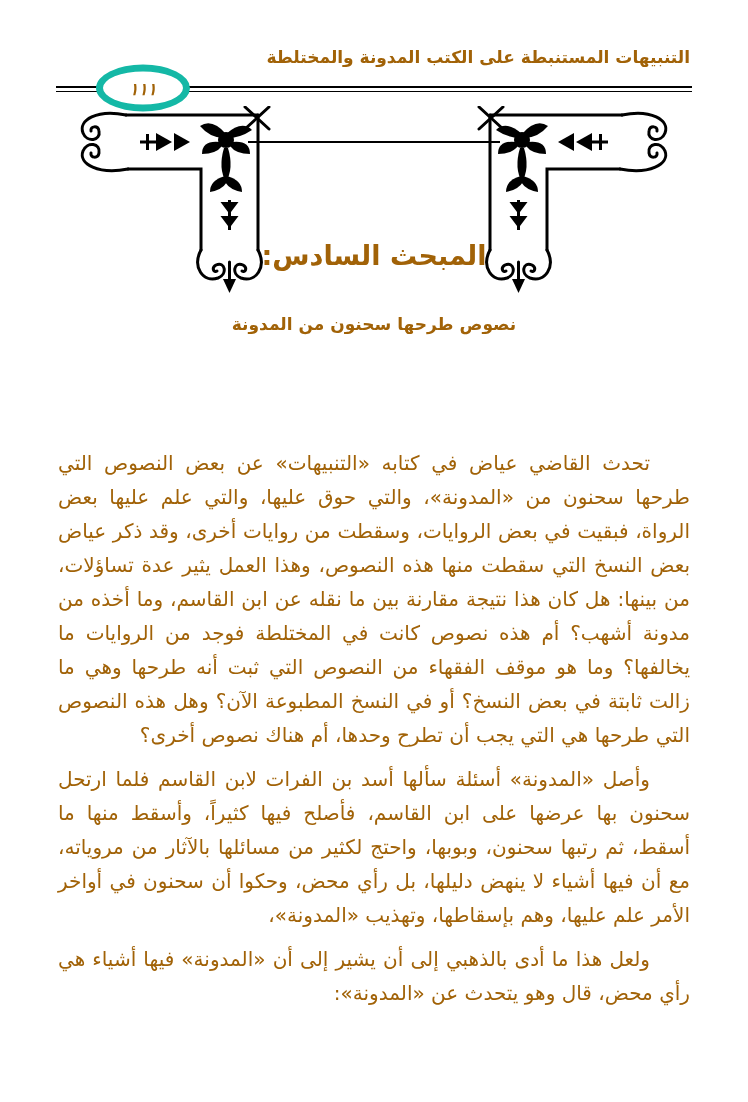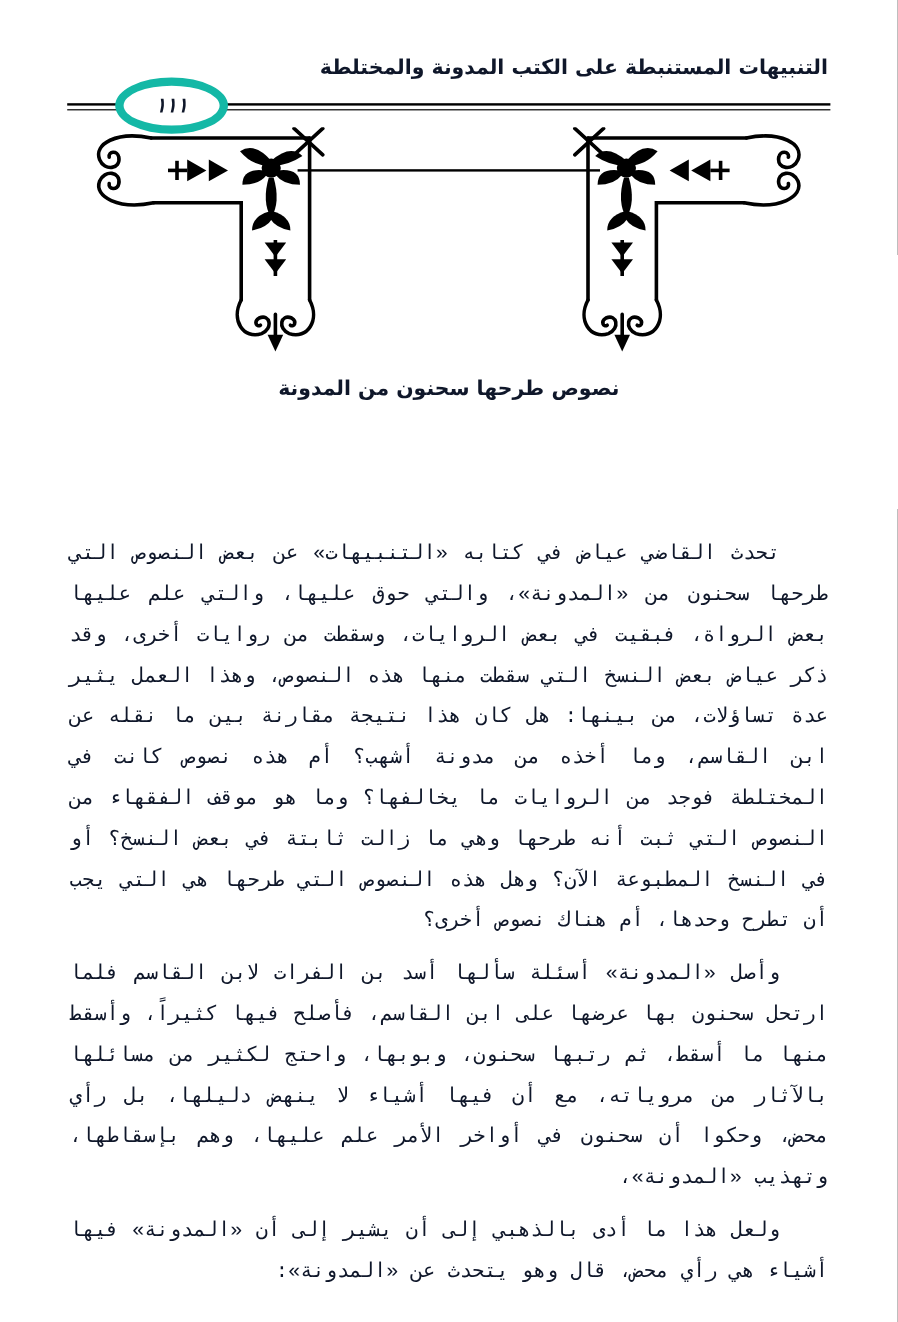--- a/index.html
+++ b/index.html
@@ -1,21 +1,21 @@
 <!DOCTYPE html>
 <html lang="ar"><head>
 <meta charset="utf-8">
 <style>
   html, body { margin: 0; padding: 0; background: #888; }
   .page {
     position: relative;
     width: 748px; height: 1102px;
     margin: 0 auto;
     background: #ffffff;
-    color: #0f172a;
+    color: #a16207;
     direction: rtl;
     font-family: "DejaVu Sans", sans-serif;
     overflow: hidden;
   }
   
   .running-head {
     padding: 44px 58px 0 0;
     text-align: right;
     font-size: 17px;
     font-weight: bold;
@@ -74,24 +74,23 @@
   .section-title {
     margin: 6px 0 0 0;
     text-align: center;
     font-size: 17px;
     font-weight: bold;
     line-height: 40px;
   }
   
   .body-text {
     margin: 102px 58px 0 58px;
-    font-size: 17px;
+    font-size: 20px;
     line-height: 34px;
     text-align: justify;
-    font-family: Liberation Mono, monospace;
   }
   .body-text p {
     margin: 0 0 10px 0;
     text-indent: 40px;
   }
   svg.corner { display: block; }
 </style>
 </head>
 <body>
 
@@ -148,20 +147,21 @@
     <div class="page-number-oval">
       <span>١١١</span>
     </div>
   </div>
 
   <div class="ornament-band">
     <svg class="corner" width="210" height="192" viewBox="0 0 210 192">
       <use href="#corner-ornament"></use>
     </svg>
     <div class="connector"></div>
+    <h2 class="kicker">المبحث السادس:</h2>
     <svg class="corner" width="210" height="192" viewBox="0 0 210 192">
       <g transform="translate(210,0) scale(-1,1)">
         <use href="#corner-ornament"></use>
       </g>
     </svg>
   </div>
 
   <h1 class="section-title">نصوص طرحها سحنون من المدونة</h1>
 
   <div class="body-text">

